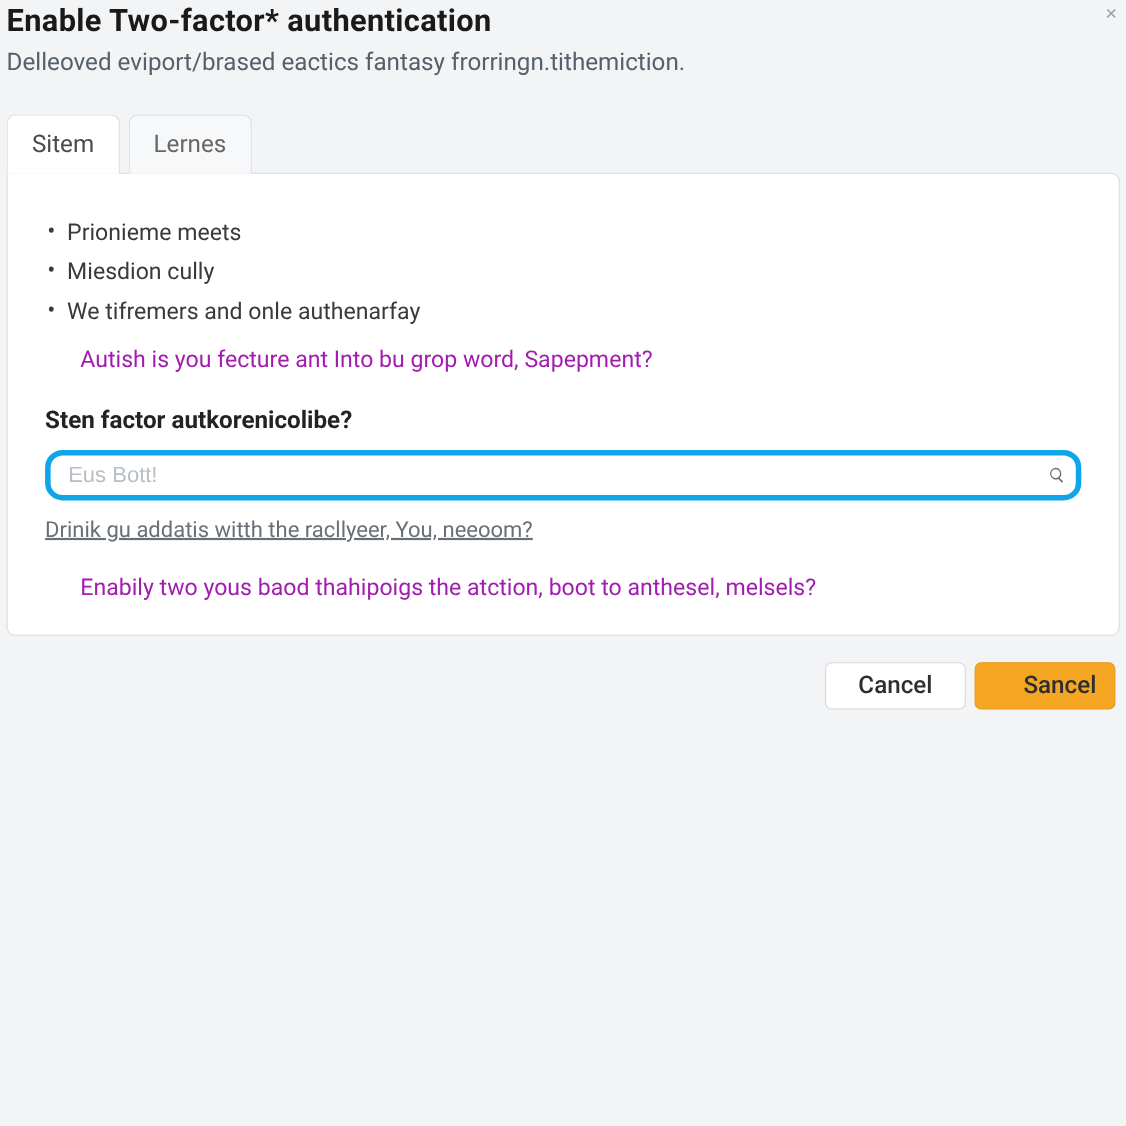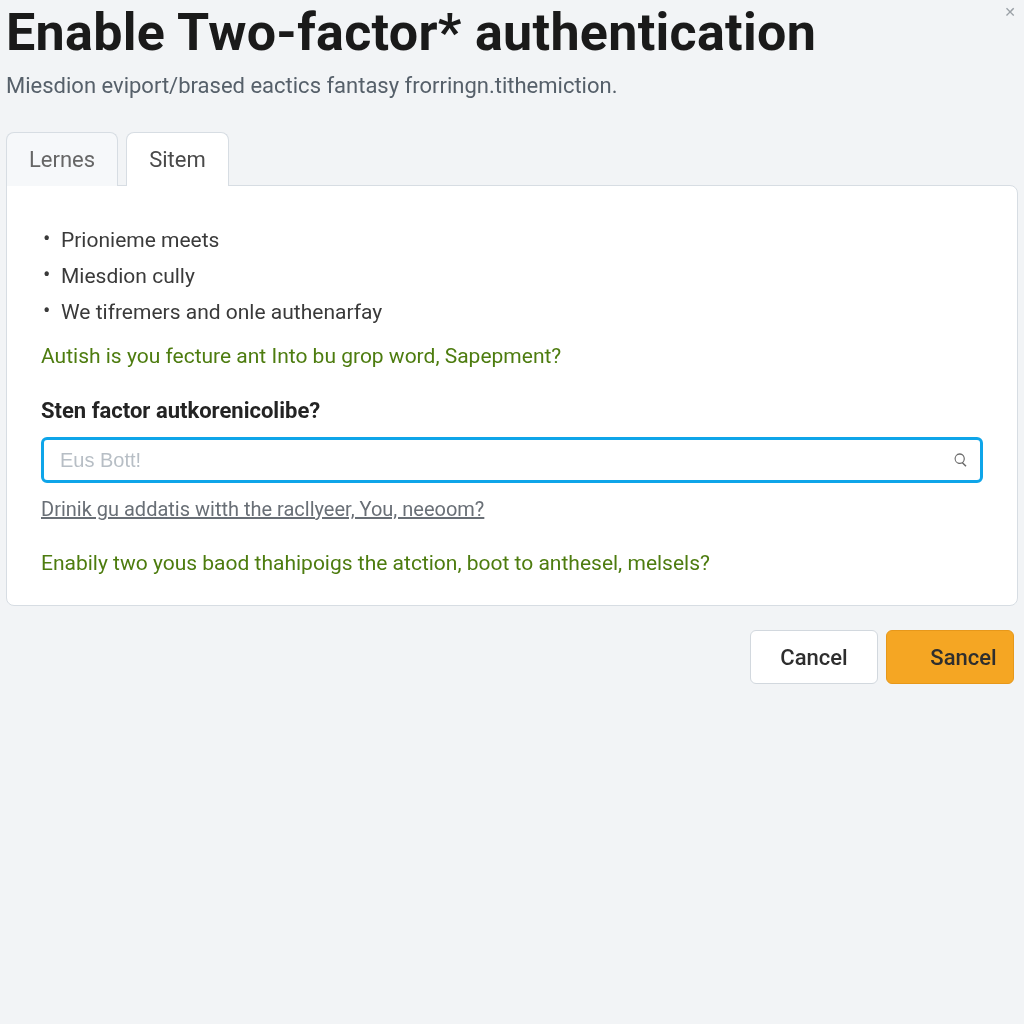--- a/index.html
+++ b/index.html
@@ -14,21 +14,21 @@
   .close-x {
     position: absolute;
     top: 4px;
     right: 8px;
     font-size: 14px;
     color: #9aa0a6;
     cursor: pointer;
   }
   .header { padding-top: 2px; }
   h1 {
-    font-size: 52px;
+    font-size: 28px;
     font-weight: 700;
     letter-spacing: 0.3px;
     color: #1a1a1a;
   }
   .subtitle {
     margin-top: 10px;
     font-size: 22px;
     color: #56606a;
   }
   .tabs {
@@ -80,39 +80,40 @@
   .bullets li::before {
     content: "•";
     position: absolute;
     left: 0;
     top: 4px;
     color: #3a3a3a;
     font-size: 22px;
   }
   .body-text {
     font-size: 21px;
-    color: #4d7c0f;
+    color: #a21caf;
     margin-bottom: 30px;
+    margin-left: 32px;
   }
   .helper-text {
     font-size: 20px;
     color: #696f76;
     margin-top: 14px;
     margin-bottom: 30px;
     text-decoration: underline;
   }
   .input-wrap {
     position: relative;
     width: 100%;
   }
   .text-input {
     width: 100%;
     height: 46px;
-    border: 3px solid #0ea5e9;
-    border-radius: 6px;
+    border: 5px solid #0ea5e9;
+    border-radius: 16px;
     padding: 0 42px 0 16px;
     font-size: 20px;
     color: #333;
     background: #fff;
     outline: none;
   }
   .text-input::placeholder { color: #b7bec5; }
   .input-icon {
     position: absolute;
     right: 14px;
@@ -139,21 +140,21 @@
   .body-text.last { margin-bottom: 0; margin-top: 10px; }
   .footer {
     display: flex;
     justify-content: flex-end;
     gap: 8px;
     margin-top: 24px;
     padding-right: 4px;
   }
   .btn {
     min-width: 128px;
-    height: 54px;
+    height: 43px;
     border-radius: 6px;
     font-size: 22px;
     font-weight: 500;
     cursor: pointer;
     display: flex;
     align-items: center;
     justify-content: center;
   }
   .btn-secondary {
     background: #fff;
@@ -168,26 +169,26 @@
   }
   .section-heading.with-ellipsis { margin-bottom: 4px; }
 </style>
 </head>
 <body>
 
 <div class="close-x">✕</div>
 
 <div class="header">
   <h1>Enable Two-factor* authentication</h1>
-  <p class="subtitle">Miesdion eviport/brased eactics fantasy frorringn.tithemiction.</p>
+  <p class="subtitle">Delleoved eviport/brased eactics fantasy frorringn.tithemiction.</p>
 </div>
 
 <div class="tabs">
+  <div class="tab">Sitem</div>
   <div class="tab inactive">Lernes</div>
-  <div class="tab">Sitem</div>
 </div>
 
 <div class="panel">
 
   <div>
     <ul class="bullets">
       <li>Prionieme meets</li>
       <li>Miesdion cully</li>
       <li>We tifremers and onle authenarfay</li>
     </ul>

